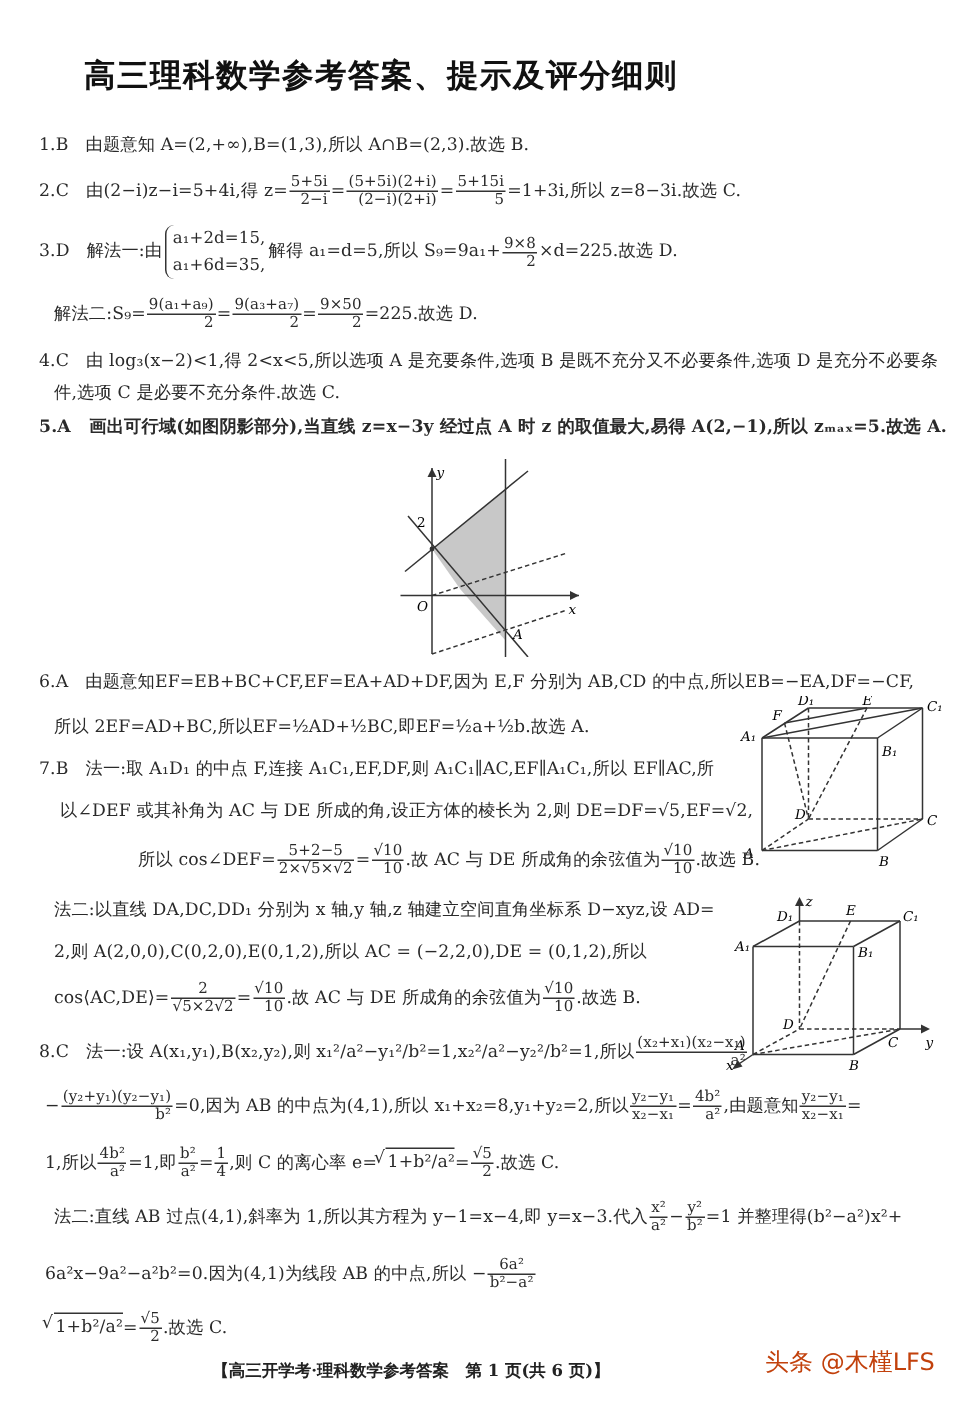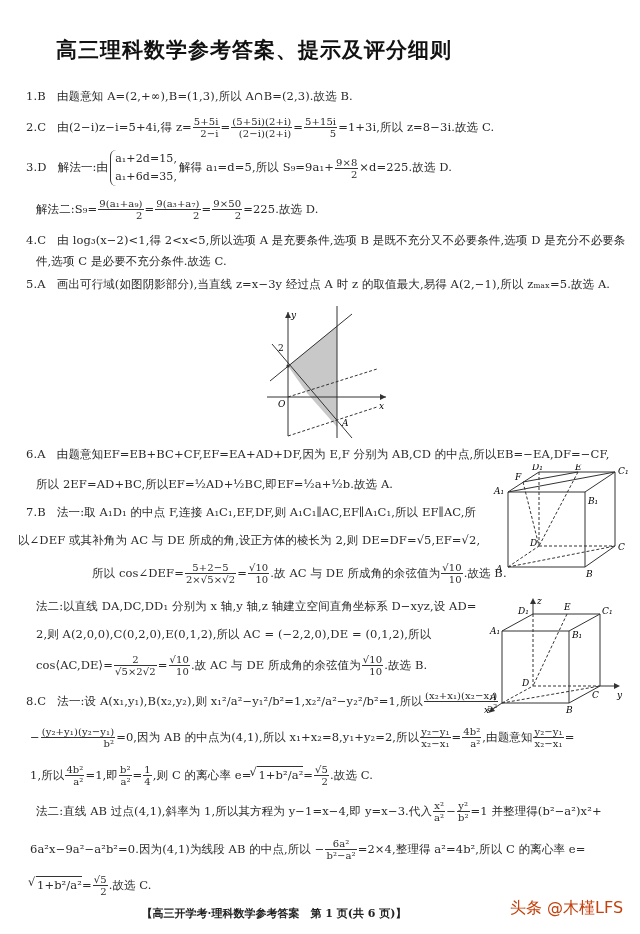--- a/index.html
+++ b/index.html
@@ -38,21 +38,21 @@
 </div>
 <div class="abs line" style="left:36px; top:198px;">
   <span>解法二:S₉=</span><span class="frac"><span class="num">9(a₁+a₉)</span><span class="den">2</span></span>=<span class="frac"><span class="num">9(a₃+a₇)</span><span class="den">2</span></span>=<span class="frac"><span class="num">9×50</span><span class="den">2</span></span><span>=225.故选 D.</span>
 </div>
 
 <div class="abs line" style="left:26px; top:232px;">
   <span>4.C</span>&nbsp;&nbsp;&nbsp;<span>由 log₃(x−2)&lt;1,得 2&lt;x&lt;5,所以选项 A 是充要条件,选项 B 是既不充分又不必要条件,选项 D 是充分不必要条</span>
 </div>
 <div class="abs line" style="left:36px; top:253px;">件,选项 C 是必要不充分条件.故选 C.</div>
 
-<div class="abs line" style="left:26px; top:276px;">
+<div class="abs line" style="left:26px; top:276px;font-weight:bold;">
   <span>5.A</span>&nbsp;&nbsp;&nbsp;<span>画出可行域(如图阴影部分),当直线 z=x−3y 经过点 A 时 z 的取值最大,易得 A(2,−1),所以 zₘₐₓ=5.故选 A.</span>
 </div>
 
 <svg class="abs" style="left:262px; top:306px;" width="130" height="132" viewBox="0 0 130 132">
   <polygon points="26,60 75,20 75,121 45,87" fill="#c8c8c8"></polygon>
 
   <line x1="5" y1="91" x2="124" y2="91" stroke="#333" stroke-width="1"></line>
   <polygon points="124,91 118,88 118,94" fill="#333"></polygon>
   <line x1="26" y1="130" x2="26" y2="6" stroke="#333" stroke-width="1"></line>
   <polygon points="26,6 23,12 29,12" fill="#333"></polygon>
@@ -110,21 +110,21 @@
     <text x="40" y="82">D</text>
     <text x="128" y="86">C</text>
     <text x="6" y="108">A</text>
     <text x="96" y="113">B</text>
   </g>
 </svg>
 
 <div class="abs line" style="left:26px; top:504px;">
   <span>7.B</span>&nbsp;&nbsp;&nbsp;<span>法一:取 A₁D₁ 的中点 F,连接 A₁C₁,EF,DF,则 A₁C₁∥AC,EF∥A₁C₁,所以 EF∥AC,所</span>
 </div>
-<div class="abs line" style="left:18px; top:532px;">以∠DEF 或其补角为 AC 与 DE 所成的角,设正方体的棱长为 2,则 DE=DF=√5,EF=√2,</div>
+<div class="abs line" style="left:40px; top:532px;">以∠DEF 或其补角为 AC 与 DE 所成的角,设正方体的棱长为 2,则 DE=DF=√5,EF=√2,</div>
 <div class="abs line" style="left:52px; top:562px;margin-left:40px;">
   <span>所以 cos∠DEF=</span><span class="frac"><span class="num">5+2−5</span><span class="den">2×√5×√2</span></span>=<span class="frac"><span class="num">√10</span><span class="den">10</span></span><span>.故 AC 与 DE 所成角的余弦值为</span><span class="frac"><span class="num">√10</span><span class="den">10</span></span><span>.故选 B.</span>
 </div>
 <div class="abs line" style="left:36px; top:598px;">法二:以直线 DA,DC,DD₁ 分别为 x 轴,y 轴,z 轴建立空间直角坐标系 D−xyz,设 AD=</div>
 <div class="abs line" style="left:36px; top:626px;">2,则 A(2,0,0),C(0,2,0),E(0,1,2),所以 AC = (−2,2,0),DE = (0,1,2),所以</div>
 <div class="abs line" style="left:36px; top:654px;">
   <span>cos⟨AC,DE⟩=</span><span class="frac"><span class="num">2</span><span class="den">√5×2√2</span></span>=<span class="frac"><span class="num">√10</span><span class="den">10</span></span><span>.故 AC 与 DE 所成角的余弦值为</span><span class="frac"><span class="num">√10</span><span class="den">10</span></span><span>.故选 B.</span>
 </div>
 
 <svg class="abs" style="left:484px; top:596px;" width="150" height="120" viewBox="0 0 150 120">
@@ -174,20 +174,20 @@
 <div class="abs line" style="left:30px; top:726px;">
   −<span class="frac"><span class="num">(y₂+y₁)(y₂−y₁)</span><span class="den">b²</span></span><span>=0,因为 AB 的中点为(4,1),所以 x₁+x₂=8,y₁+y₂=2,所以</span><span class="frac"><span class="num">y₂−y₁</span><span class="den">x₂−x₁</span></span><span>=</span><span class="frac"><span class="num">4b²</span><span class="den">a²</span></span><span>,由题意知</span><span class="frac"><span class="num">y₂−y₁</span><span class="den">x₂−x₁</span></span><span>=</span>
 </div>
 <div class="abs line" style="left:30px; top:764px;">
   <span>1,所以</span><span class="frac"><span class="num">4b²</span><span class="den">a²</span></span><span>=1,即</span><span class="frac"><span class="num">b²</span><span class="den">a²</span></span><span>=</span><span class="frac"><span class="num">1</span><span class="den">4</span></span><span>,则 C 的离心率 e=</span><span class="sqrt">1+b²/a²</span>=<span class="frac"><span class="num">√5</span><span class="den">2</span></span><span>.故选 C.</span>
 </div>
 <div class="abs line" style="left:36px; top:800px;">
   <span>法二:直线 AB 过点(4,1),斜率为 1,所以其方程为 y−1=x−4,即 y=x−3.代入</span><span class="frac"><span class="num">x²</span><span class="den">a²</span></span>−<span class="frac"><span class="num">y²</span><span class="den">b²</span></span><span>=1 并整理得(b²−a²)x²+</span>
 </div>
 <div class="abs line" style="left:30px; top:838px;">
-  <span>6a²x−9a²−a²b²=0.因为(4,1)为线段 AB 的中点,所以 −</span><span class="frac"><span class="num">6a²</span><span class="den">b²−a²</span></span><span>=2×4,整理得 a²=4b²,所以 C 的离心率 e=</span>
+  <span>6a²x−9a²−a²b²=0.因为(4,1)为线段 AB 的中点,所以 −</span><span class="frac"><span class="num">6a²</span><span class="den">b²−a²</span></span>
 </div>
 <div class="abs line" style="left:30px; top:874px;">
   <span class="sqrt">1+b²/a²</span>=<span class="frac"><span class="num">√5</span><span class="den">2</span></span><span>.故选 C.</span>
 </div>
 
 <div class="abs footer">【高三开学考·理科数学参考答案　第 1 页(共 6 页)】</div>
 <div class="abs watermark">头条 @木槿LFS</div>
 
 </body></html>

